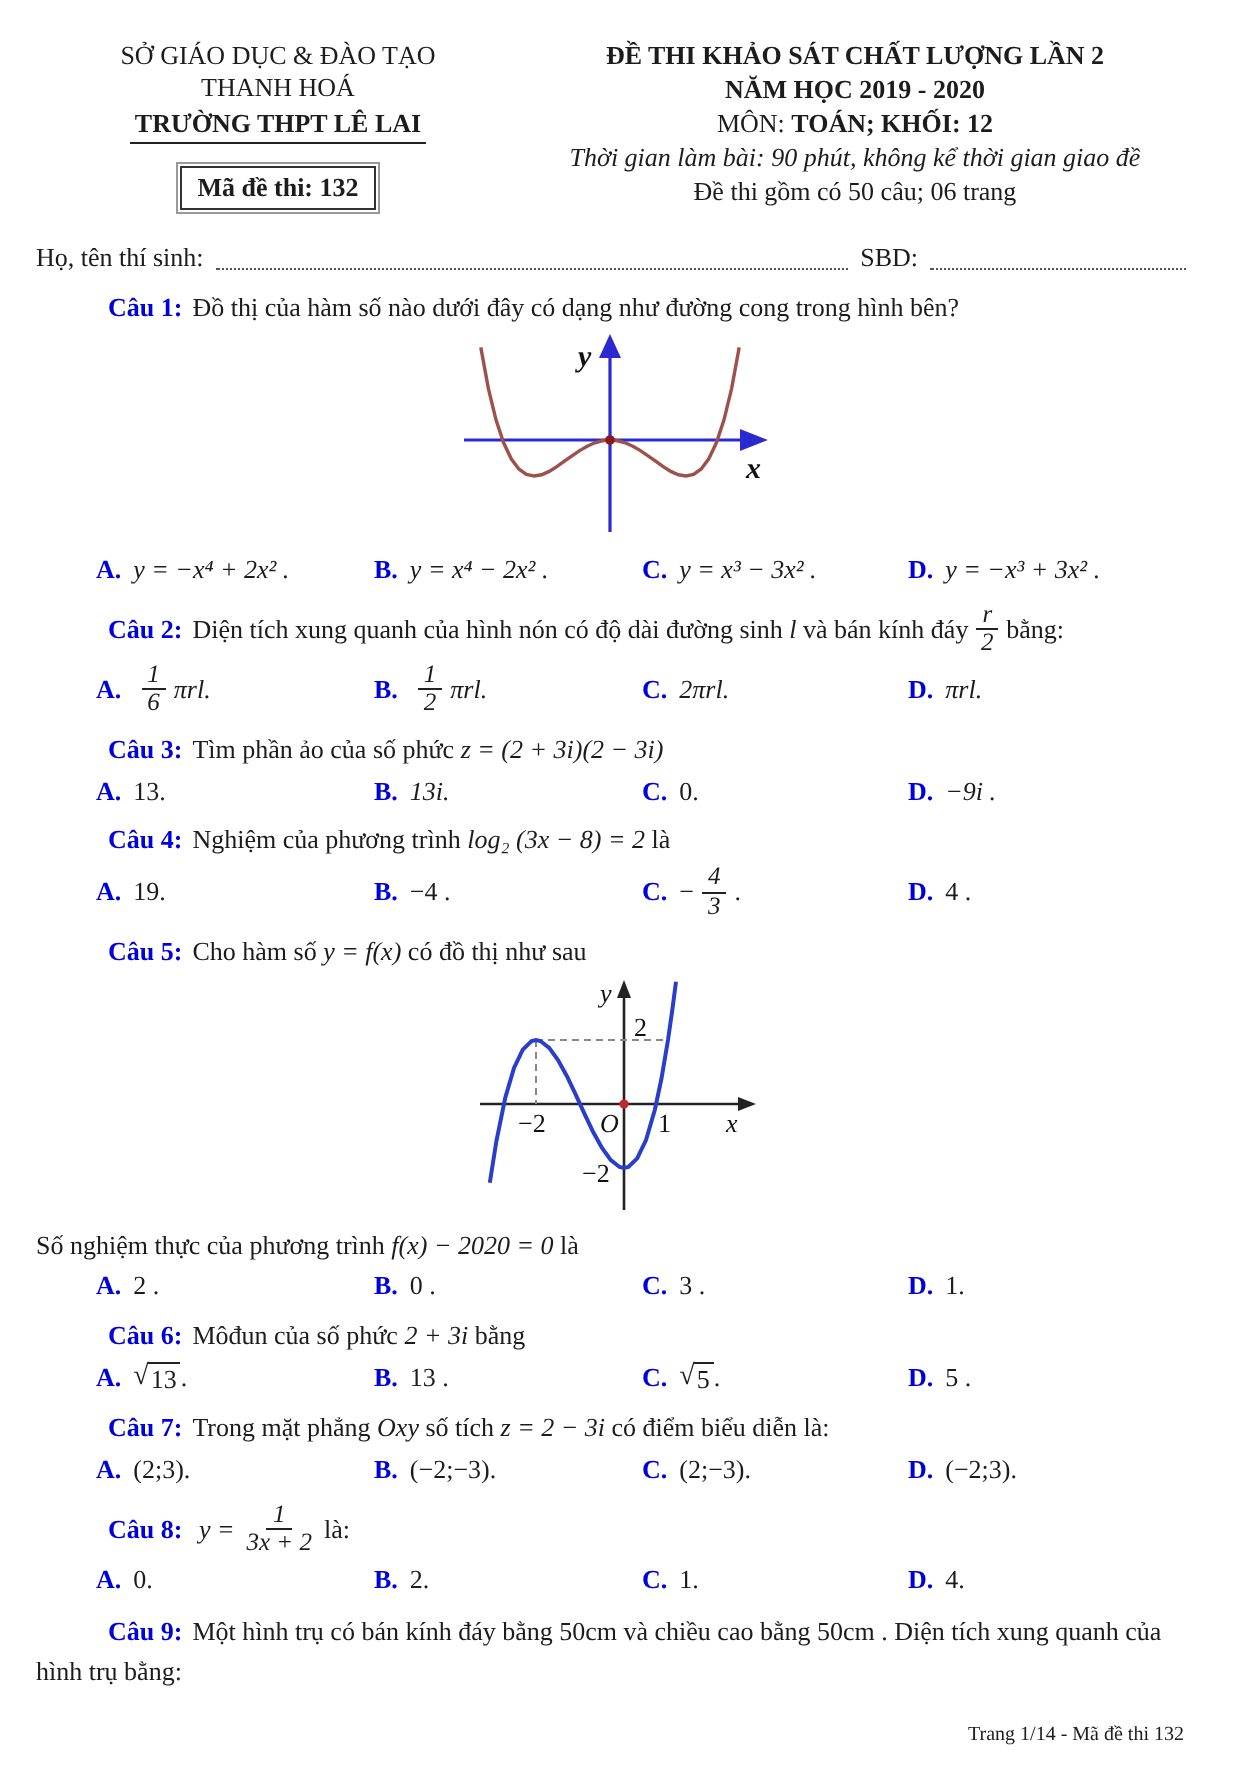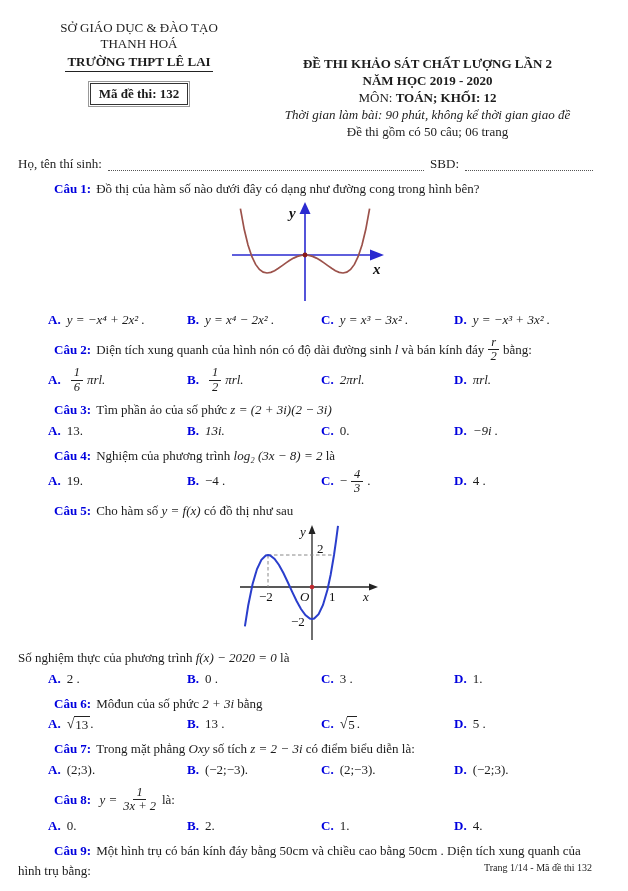--- a/index.html
+++ b/index.html
@@ -16,32 +16,32 @@
     padding:20px 33px 0 18px;
     overflow:hidden;
     color:var(--ink);
     font-family:"Liberation Serif","DejaVu Serif",serif;
     font-size:13px;
     line-height:1.38;
   }
   
   .header{display:flex;}
   .header-left{width:242px;text-align:center;flex-shrink:0;}
-  .header-right{flex:1;text-align:center;margin-top:36px;}
+  .header-right{flex:1;text-align:center;}
   .hl1,.hl2{line-height:1.25;}
   .school{font-weight:bold;display:inline-block;border-bottom:1px solid #222;padding:0 2px 1px 2px;line-height:1.3;}
   .code-box{display:inline-block;margin-top:11px;border:1px solid #333;outline:1px solid #999;outline-offset:1px;padding:1px 8px;font-weight:bold;}
   .hr1{font-weight:bold;line-height:1.3;}
   .hr2{font-weight:bold;line-height:1.3;}
   .hr3{line-height:1.3;}
   .hr3 .bold-part{font-weight:bold;}
   .hr4{font-style:italic;line-height:1.3;}
   .hr5,.hr6{line-height:1.3;}
   
-  .student-line{display:flex;align-items:flex-end;margin-top:15px;}
+  .student-line{display:flex;margin-top:15px;}
   .dots{border-bottom:1.5px dotted #555;height:14px;}
   .dots.grow{flex:1;margin:0 6px 2px 6px;}
   .dots.sbd{width:128px;margin:0 2px 2px 6px;}
   
   .q{margin-top:7px;}
   .qline{margin-bottom:2px;}
   .qlabel{color:var(--blue);font-weight:bold;margin-right:5px;margin-left:36px;}
   .m{font-style:italic;}
   .opts{display:grid;grid-template-columns:139px 134px 133px 1fr;padding-left:30px;margin-top:3px;align-items:center;}
   .opt{white-space:nowrap;display:inline-flex;align-items:center;}

